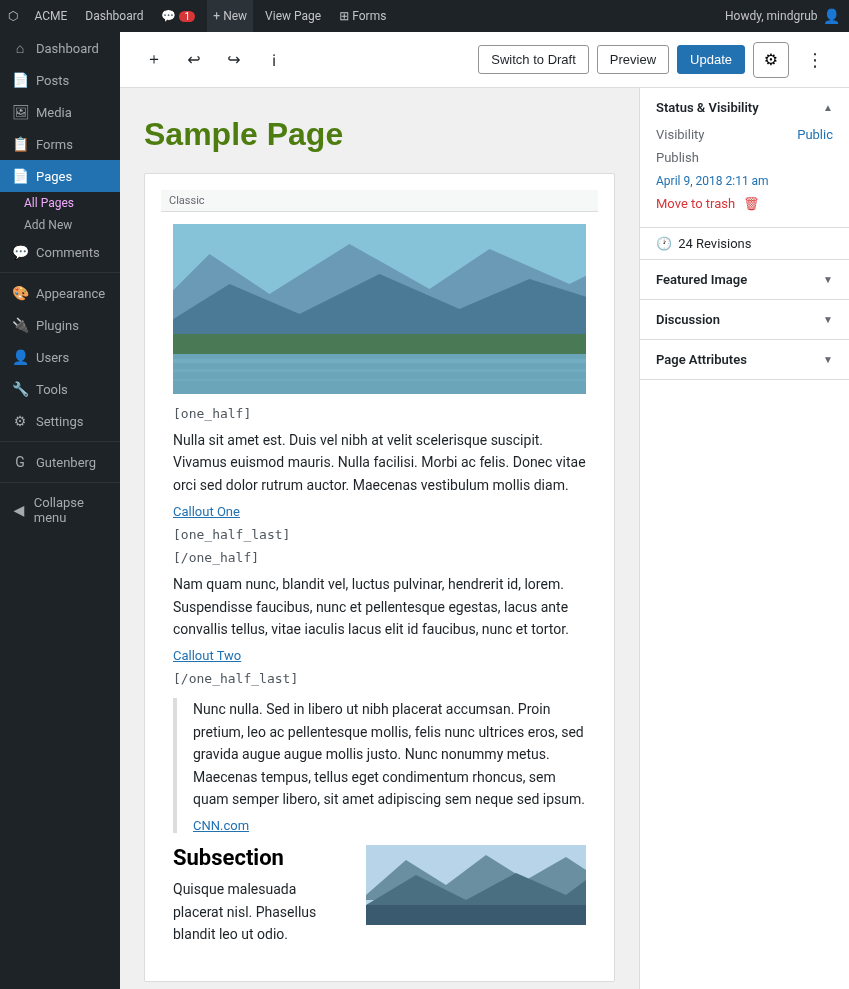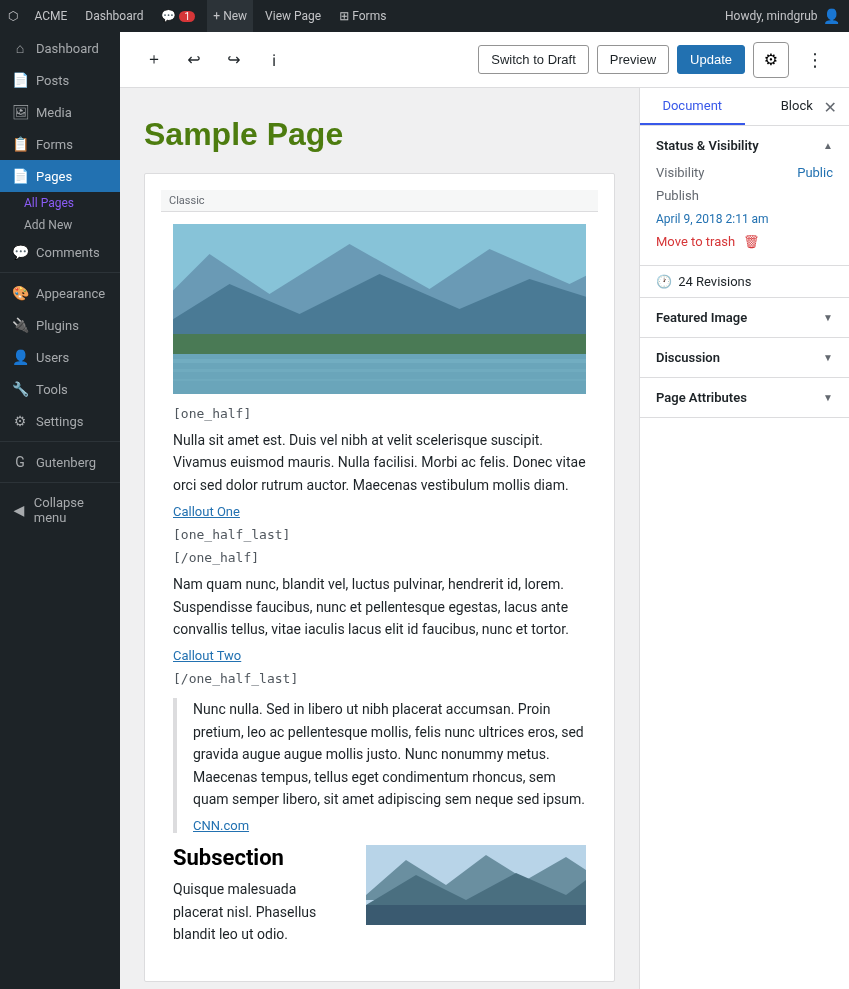--- a/index.html
+++ b/index.html
@@ -43,21 +43,21 @@
       gap: 8px;
       padding: 8px 12px;
       cursor: pointer;
       font-size: 13px;
       color: #a7aaad;
       text-decoration: none;
     }
     .sidebar-item.active { background: #2271b1; color: #fff; }
     .sidebar-item .icon { font-size: 14px; width: 16px; text-align: center; }
     .sidebar-sub { padding: 4px 12px 4px 24px; font-size: 12px; color: #a7aaad; cursor: pointer; }
-    .sidebar-sub.active { color: #8b5cf6; }
+    .sidebar-sub.active { color: #f0abfc; }
     .sidebar-divider { border-top: 1px solid #2c3338; margin: 4px 0; }
 
     
     .editor-area { flex: 1; display: flex; flex-direction: column; overflow: hidden; }
 
     
     .editor-toolbar {
       background: #fff;
       border-bottom: 1px solid #dcdcde;
       height: 56px;
@@ -430,29 +430,20 @@
                   </svg>
                 </div>
               </div>
 
             </div>
           </div>
         </div>
       </div>
 
       <div class="right-panel">
-        <div class="panel-tabs">
-          <div class="panel-tab active">
-            <span>Document</span>
-          </div>
-          <div class="panel-tab">
-            <span>Block</span>
-          </div>
-          <button class="panel-close">✕</button>
-        </div>
 
         <div class="panel-section">
           <div class="panel-section-header">
             <span>Status &amp; Visibility</span>
             <span class="chevron">▲</span>
           </div>
           <div class="panel-section-content">
             <div class="panel-row">
               <span class="panel-row-label">Visibility</span>
               <a class="panel-row-value">Public</a>

